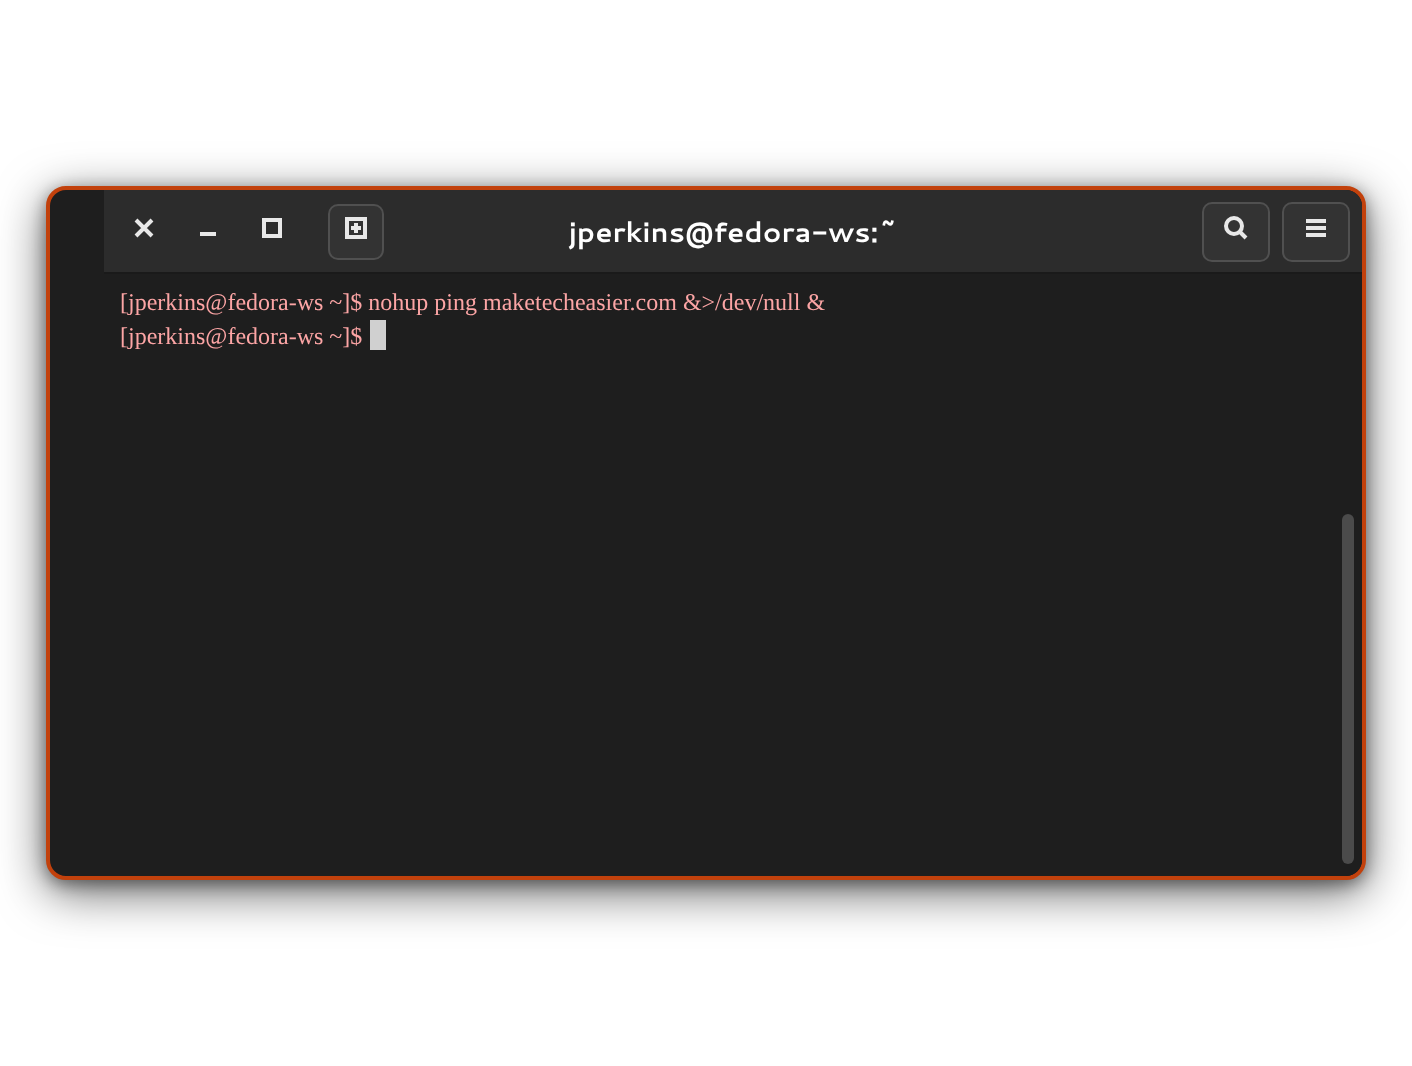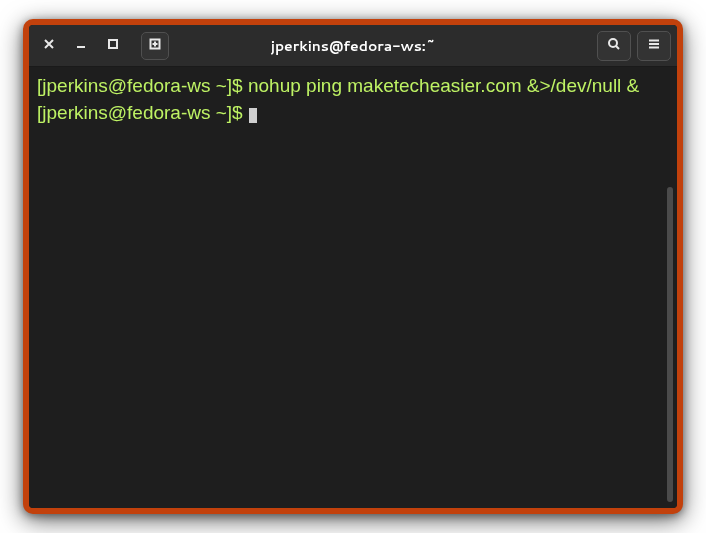--- a/index.html
+++ b/index.html
@@ -11,28 +11,29 @@
       width: 706px;
       height: 533px;
       background: transparent;
       font-family: "DejaVu Sans Mono", "Liberation Mono", monospace;
       display: flex;
       align-items: center;
       justify-content: center;
     }
     .window {
       width: 660px;
-      height: 495px;
+      height: 347px;
       background: #1e1e1e;
       border-radius: 10px;
       box-shadow: 0 6px 24px rgba(0,0,0,0.6), 0 2px 8px rgba(0,0,0,0.4);
       display: flex;
       flex-direction: column;
       overflow: hidden;
-      border: 6px solid #c2410c;
+      border: 2px solid #c2410c;
+      padding-left: 27px;
     }
     .titlebar {
       height: 42px;
       background: #2c2c2c;
       display: flex;
       align-items: center;
       padding: 0 6px;
       border-bottom: 1px solid #1a1a1a;
       gap: 4px;
     }
@@ -91,25 +92,25 @@
     .scrollbar-track {
       position: absolute;
       right: 4px;
       top: 120px;
       bottom: 6px;
       width: 6px;
       background: rgba(120,120,120,0.5);
       border-radius: 3px;
     }
     .term-line {
-      color: #bef264;
-      font-size: 19px;
+      color: #fca5a5;
+      font-size: 12px;
       line-height: 1.4;
       white-space: pre;
-      font-family: Liberation Sans, sans-serif;
+      font-family: Liberation Serif, serif;
     }
     .cursor {
       display: inline-block;
       width: 8px;
       height: 15px;
       background: #d0d0d0;
       vertical-align: text-bottom;
       margin-left: 1px;
     }
     .icon-svg {

